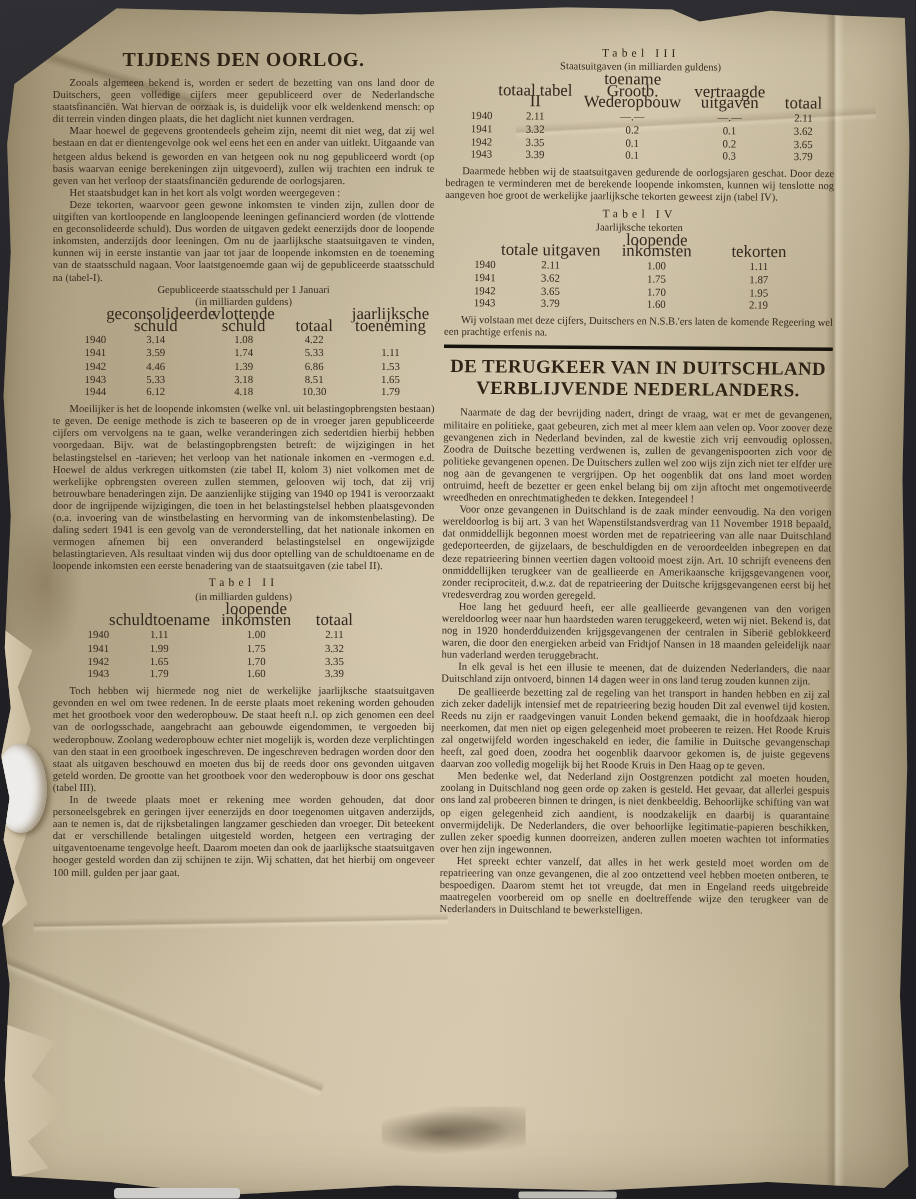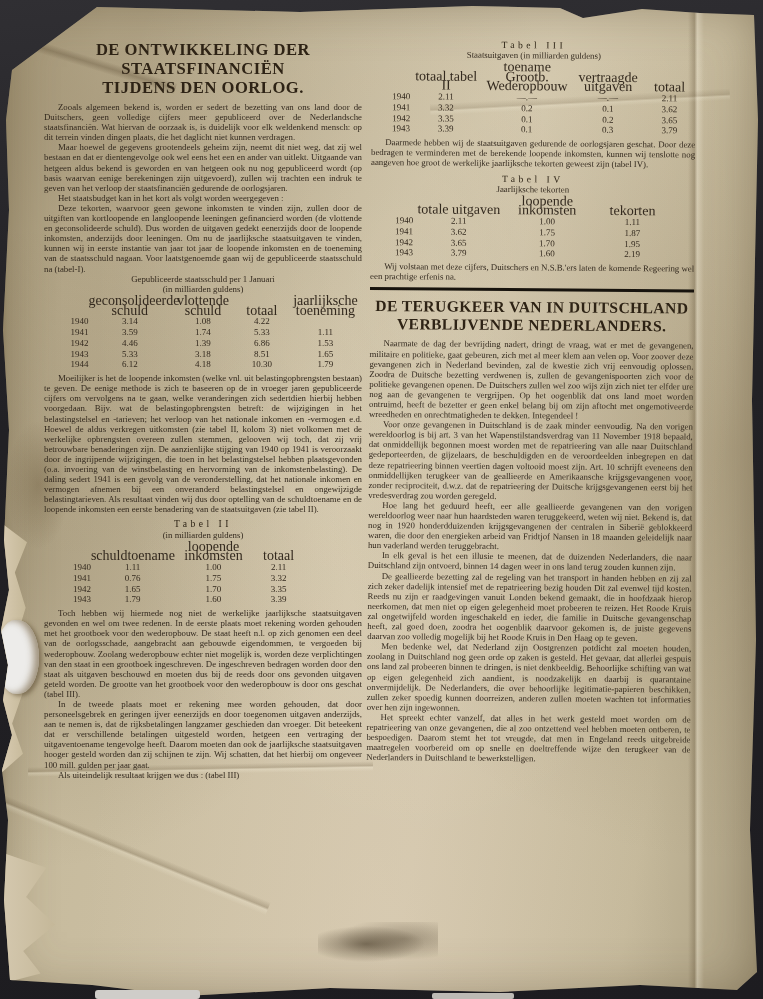--- a/index.html
+++ b/index.html
@@ -85,21 +85,20 @@
     <div class="decor stain-left"></div>
     <div class="decor stain-bottom"></div>
     <div class="decor flap-left"></div>
     <div class="decor flap-bl"></div>
     <div class="decor tear-hole"></div>
 
     <div class="content">
 
       <div class="col col-left">
         <h1>
-          <span class="tl">DE ONTWIKKELING DER STAATSFINANCIËN</span>
           <span class="tl">TIJDENS DEN OORLOG.</span>
         </h1>
         <p>Zooals algemeen bekend is, worden er sedert de bezetting van ons land door de Duitschers, geen volledige cijfers meer gepubliceerd over de Nederlandsche staatsfinanciën. Wat hiervan de oorzaak is, is duidelijk voor elk weldenkend mensch: op dit terrein vinden dingen plaats, die het daglicht niet kunnen verdragen.</p>
         <p>Maar hoewel de gegevens grootendeels geheim zijn, neemt dit niet weg, dat zij wel bestaan en dat er dientengevolge ook wel eens het een en ander van uitlekt. Uitgaande van hetgeen aldus bekend is geworden en van hetgeen ook nu nog gepubliceerd wordt (op basis waarvan eenige berekeningen zijn uitgevoerd), zullen wij trachten een indruk te geven van het verloop der staatsfinanciën gedurende de oorlogsjaren.</p>
         <p>Het staatsbudget kan in het kort als volgt worden  weergegeven :</p>
         <p>Deze tekorten, waarvoor geen gewone inkomsten te vinden zijn, zullen door de uitgiften van kortloopende en langloopende leeningen gefinancierd worden (de vlottende en geconsolideerde schuld). Dus worden de uitgaven gedekt eenerzijds door de loopende inkomsten, anderzijds door leeningen. Om nu de jaarlijksche staatsuitgaven te vinden, kunnen wij in eerste instantie van jaar tot jaar de loopende inkomsten en de toeneming van de staatsschuld nagaan. Voor laatstgenoemde gaan wij de gepubliceerde staatsschuld na (tabel-I).</p>
 
         <div>
           <div class="t-sub">Gepubliceerde staatsschuld per 1 Januari</div>
           <div class="t-sub">(in milliarden guldens)</div>
@@ -156,39 +155,38 @@
             <div class="th">loopende
 inkomsten</div>
             <div class="th">totaal</div>
 
             <div class="td year">1940</div>
             <div class="td">1.11</div>
             <div class="td">1.00</div>
             <div class="td">2.11</div>
 
             <div class="td year">1941</div>
-            <div class="td">0.76</div>
+            <div class="td">1.99</div>
             <div class="td">1.75</div>
             <div class="td">3.32</div>
 
             <div class="td year">1942</div>
             <div class="td">1.65</div>
             <div class="td">1.70</div>
             <div class="td">3.35</div>
 
             <div class="td year">1943</div>
             <div class="td">1.79</div>
             <div class="td">1.60</div>
             <div class="td">3.39</div>
           </div>
         </div>
 
         <p>Toch hebben wij hiermede nog niet de werkelijke jaarlijksche staatsuitgaven gevonden en wel om twee redenen. In de eerste plaats moet rekening worden gehouden met het grootboek voor den wederopbouw. De staat heeft n.l. op zich genomen een deel van de oorlogsschade, aangebracht aan gebouwde eigendommen, te vergoeden bij wederopbouw. Zoolang wederopbouw echter niet mogelijk is, worden deze verplichtingen van den staat in een grootboek ingeschreven. De ingeschreven bedragen worden door den staat als uitgaven beschouwd en moeten dus bij de reeds door ons gevonden uitgaven geteld worden. De grootte van het grootboek voor den wederopbouw is door ons geschat (tabel III).</p>
         <p>In de tweede plaats moet er rekening mee worden gehouden, dat door personeelsgebrek en geringen ijver eenerzijds en door toegenomen uitgaven anderzijds, aan te nemen is, dat de rijksbetalingen langzamer geschieden dan vroeger. Dit beteekent dat er verschillende betalingen uitgesteld worden, hetgeen een vertraging der uitgaventoename tengevolge heeft. Daarom moeten dan ook de jaarlijksche staatsuitgaven hooger gesteld worden dan zij schijnen te zijn. Wij schatten, dat het hierbij om ongeveer 100 mill. gulden per jaar gaat.</p>
-        <p>Als uiteindelijk resultaat krijgen we dus :  (tabel III)</p>
       </div>
 
       <div class="col col-right">
         <div>
           <div class="t-caption">Tabel III</div>
           <div class="t-sub">Staatsuitgaven (in milliarden guldens)</div>
           <div class="t-grid t3-grid">
             <div class="th"></div>
             <div class="th">totaal tabel II</div>
             <div class="th">toename Grootb.

